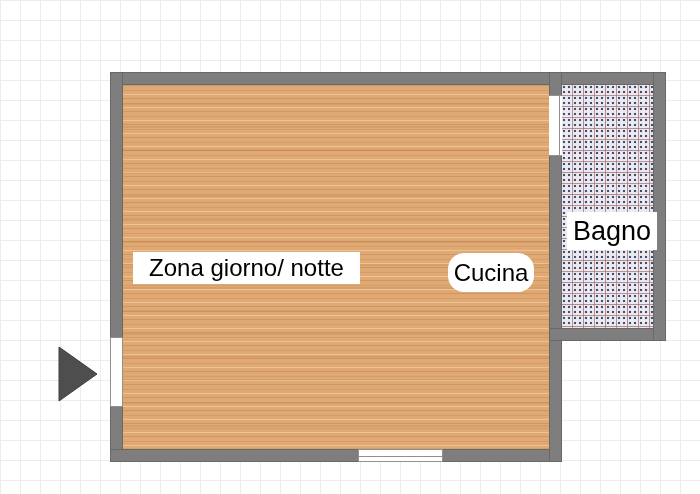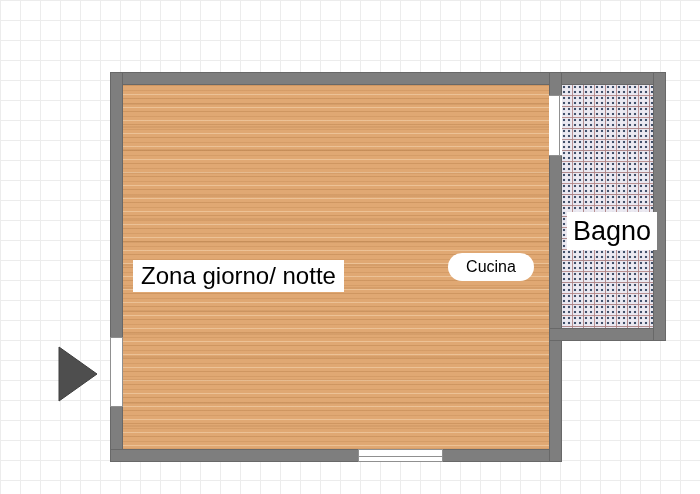--- a/index.html
+++ b/index.html
@@ -79,22 +79,22 @@
   }
   .room-label{
     position:absolute;
     background:#ffffff;
     color:#000000;
     display:flex;align-items:center;justify-content:center;
     white-space:nowrap;
     z-index:5;
     line-height:1;
   }
-  .label-zona{left:133px;top:260px;width:211px;height:32px;font-size:24px;}
-  .label-cucina{left:448px;top:253px;width:86px;height:28px;font-size:16px;border-radius:16px;}
+  .label-zona{left:133px;top:252px;width:227px;height:32px;font-size:24px;}
+  .label-cucina{left:448px;top:253px;width:86px;height:39px;font-size:24px;border-radius:16px;}
   .label-bagno{left:567px;top:188px;width:90px;height:38px;font-size:27px;margin-top:24px;}
   .entrance-arrow{
     position:absolute;left:58px;top:346px;width:40px;height:56px;z-index:4;
   }
   
   .wall-top{left:110px;top:72px;width:556px;height:13px;}
   .wall-left{left:110px;top:72px;width:13px;height:390px;}
   .wall-bottom{left:110px;top:449px;width:452px;height:13px;}
   .wall-right-main{left:549px;top:72px;width:13px;height:390px;}
   .wall-bath-bottom{left:549px;top:328px;width:117px;height:13px;}

